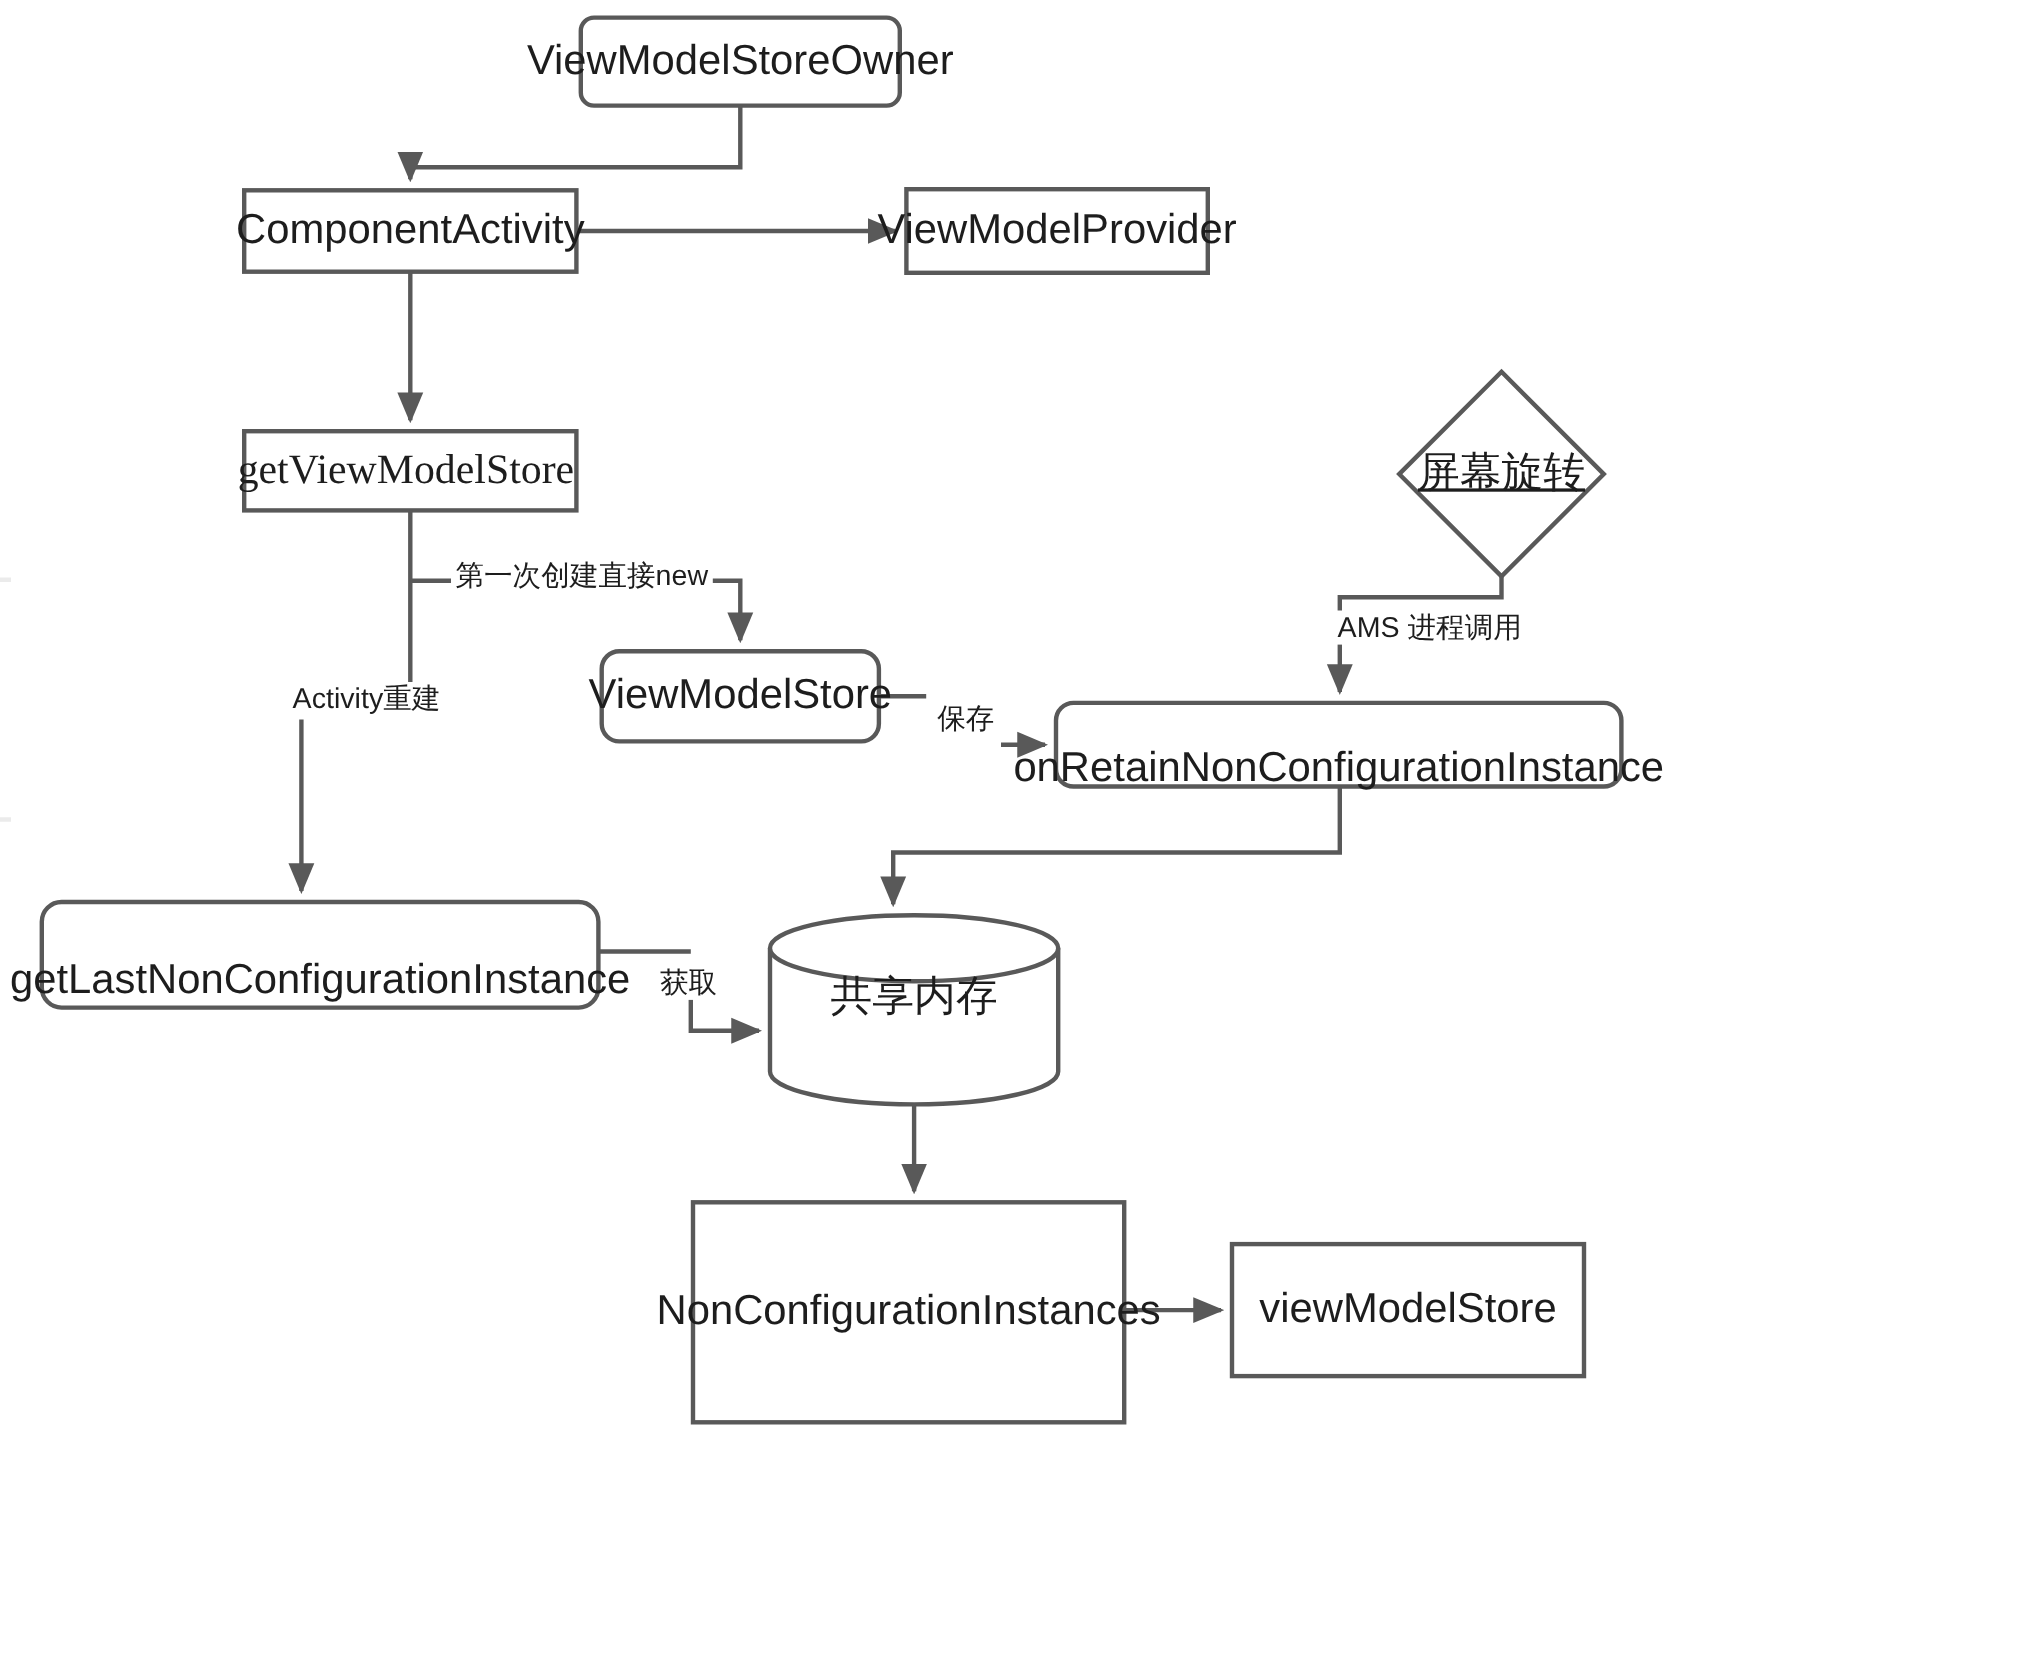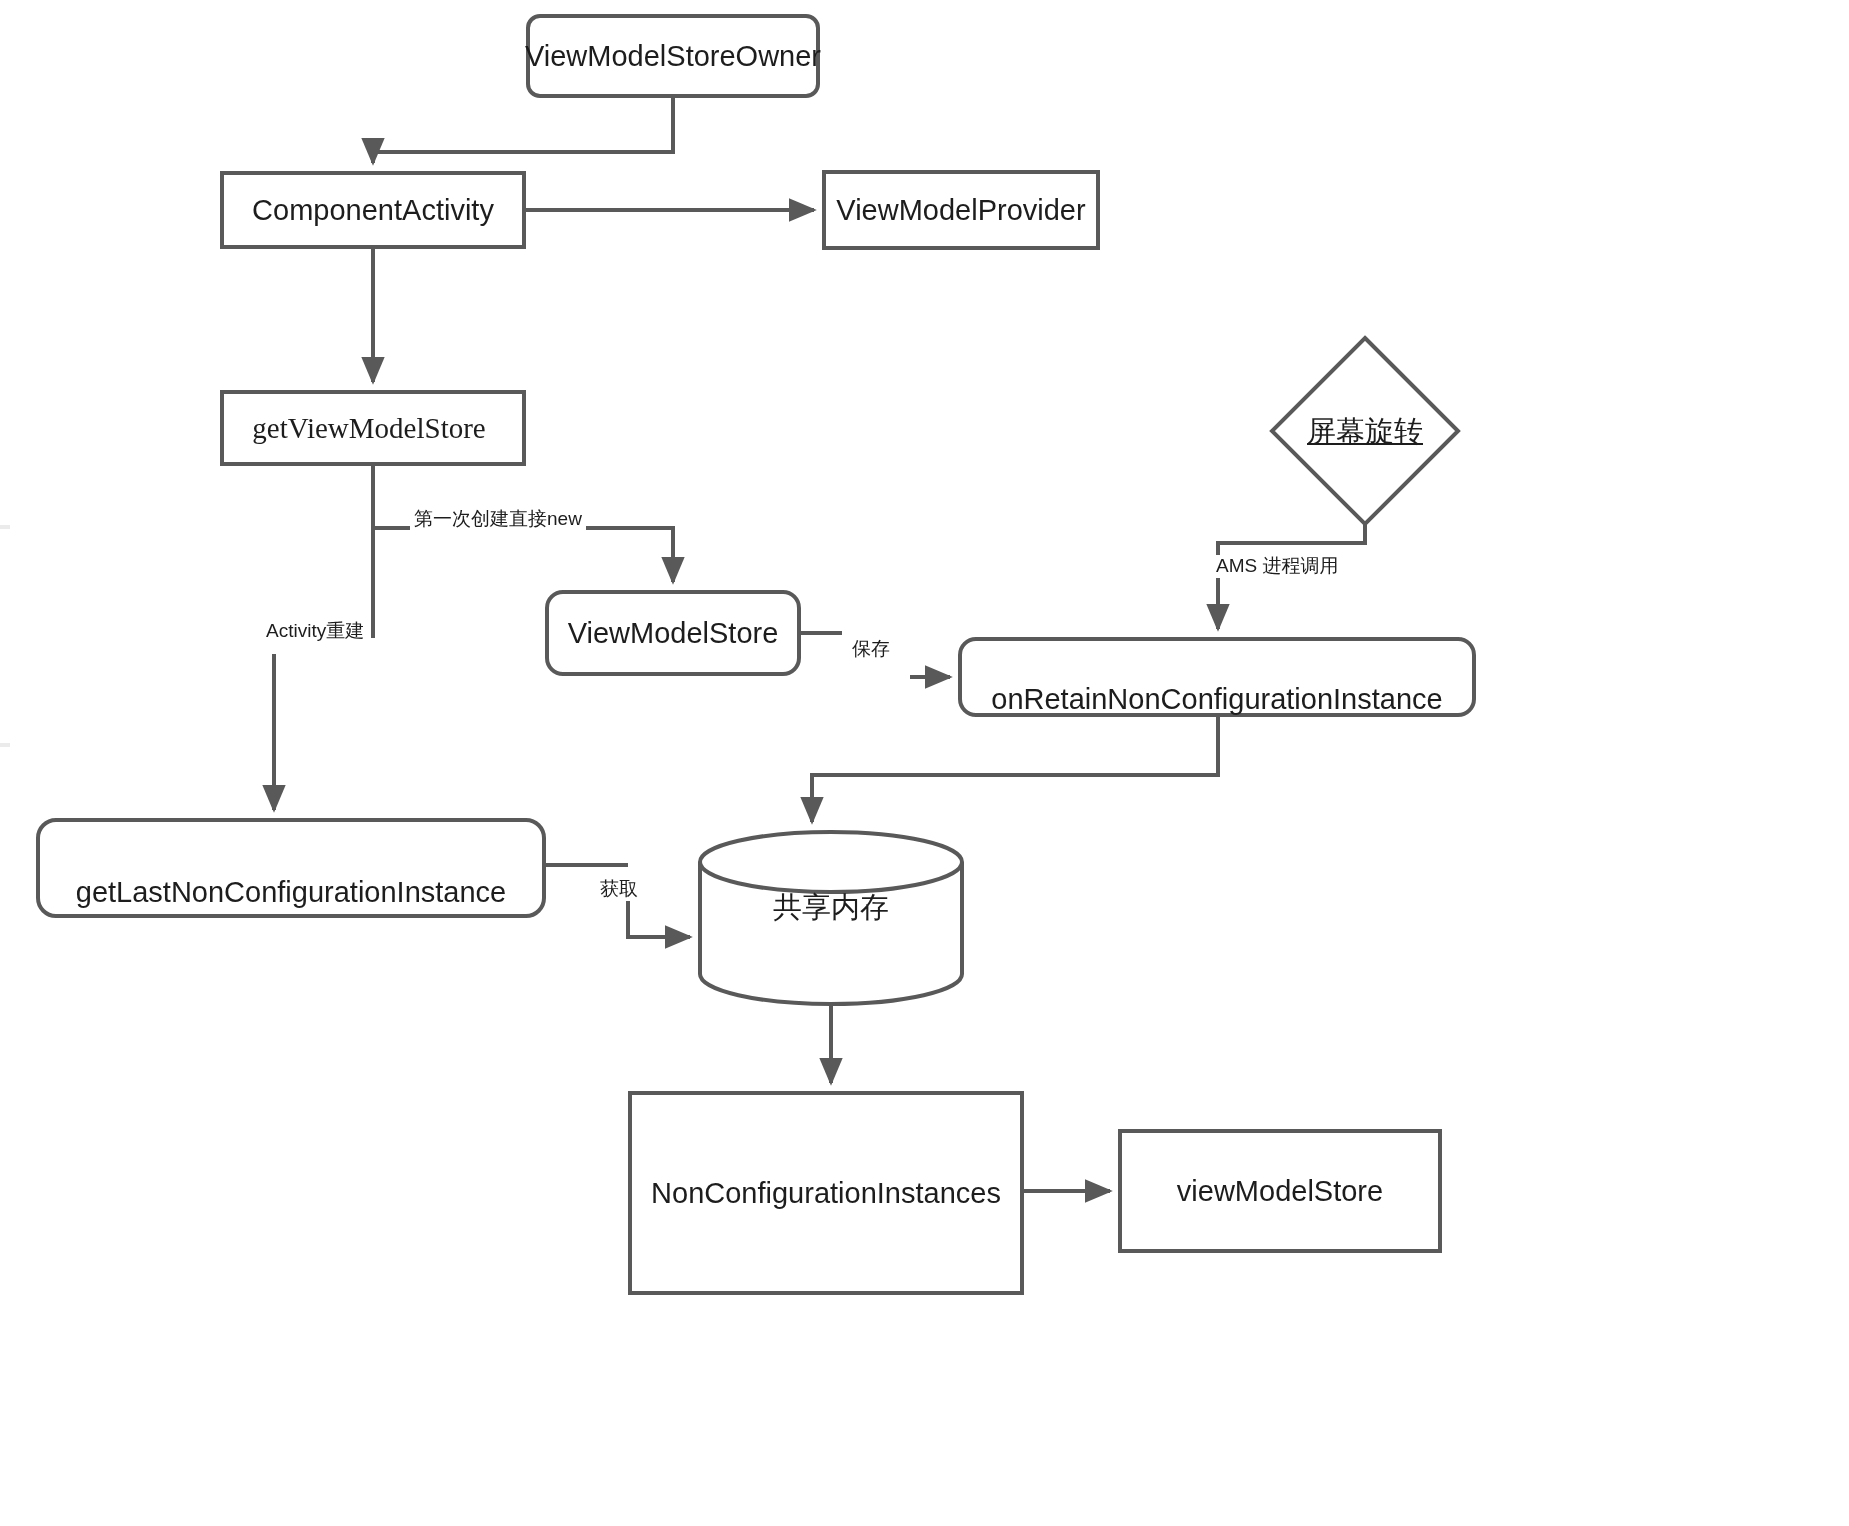--- a/index.html
+++ b/index.html
@@ -21,29 +21,29 @@
     width: 1849px;
     height: 1526px;
   }
   .node-label {
     position: absolute;
     display: flex;
     align-items: center;
     justify-content: center;
     text-align: right;
     color: #1d1d1d;
-    font-size: 29px;
+    font-size: 38px;
     line-height: 1.25;
     pointer-events: none;
     white-space: nowrap;
   }
   .edge-label {
     position: absolute;
     color: #1d1d1d;
-    font-size: 19px;
+    font-size: 26px;
     line-height: 1.2;
     white-space: nowrap;
     background: #ffffff;
     padding: 0 4px;
   }
 </style>
 </head>
 <body>
 
 <div id="canvas">

